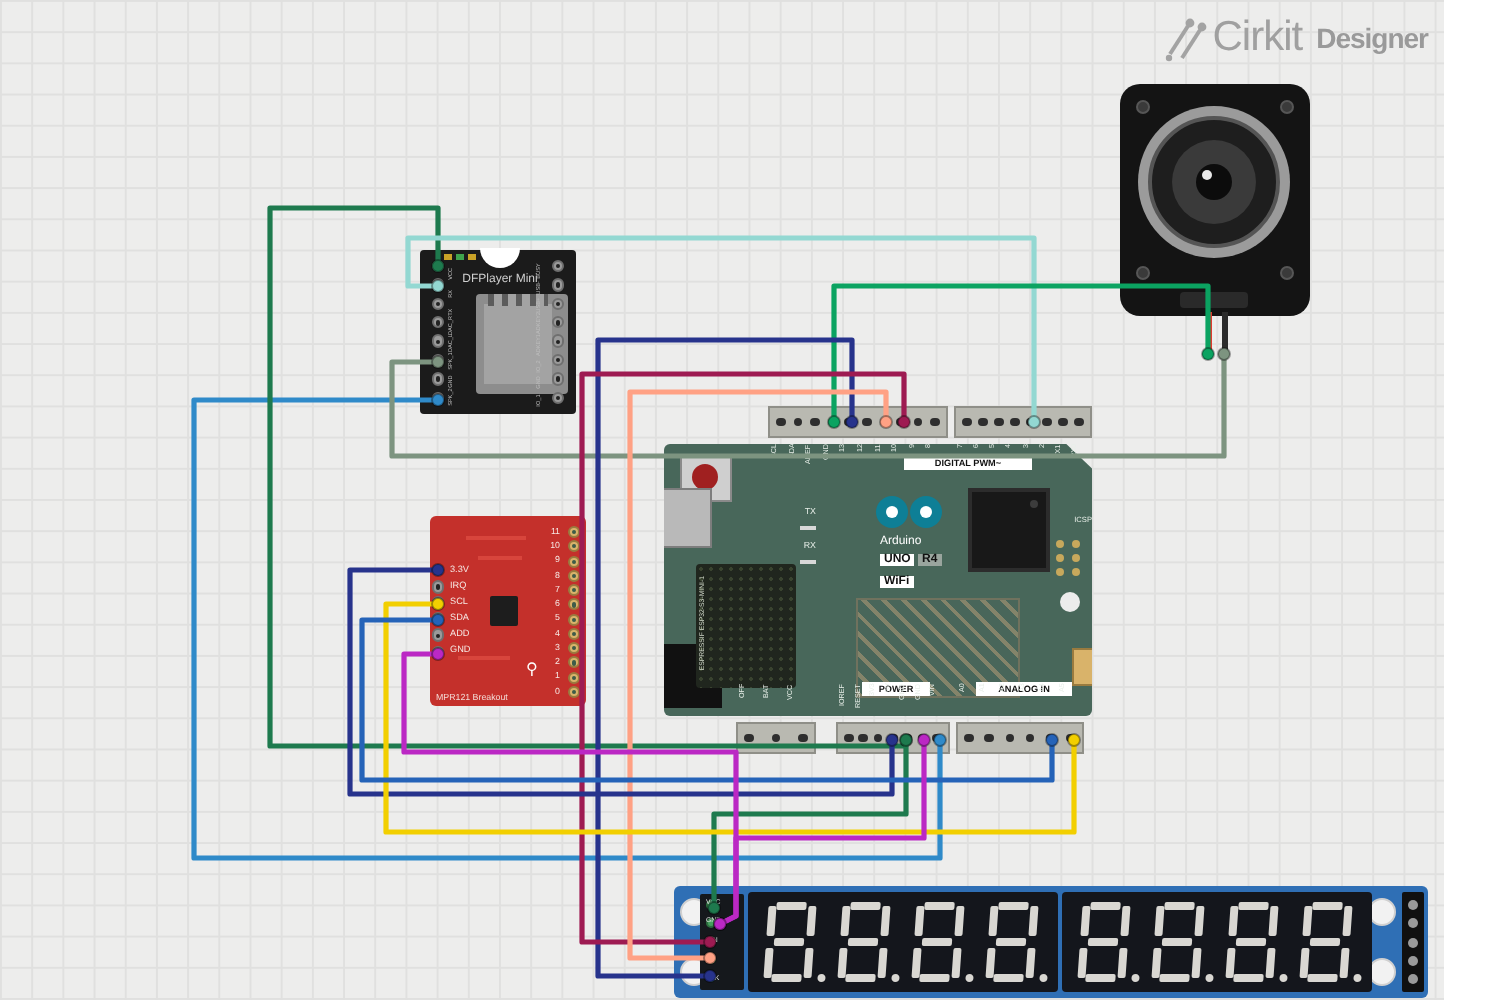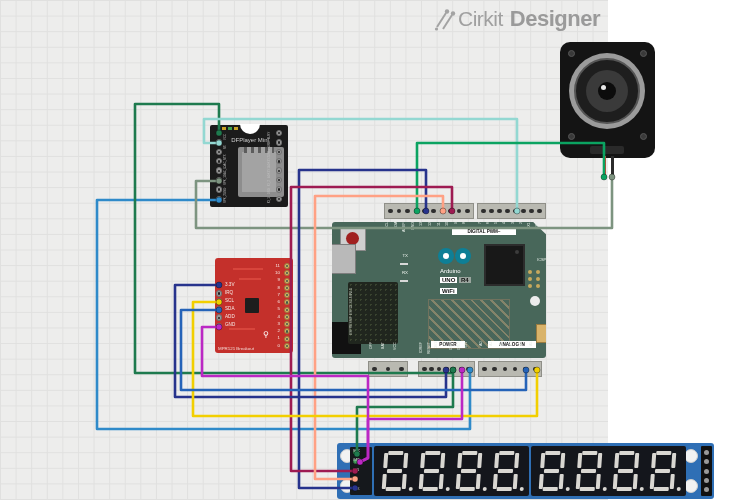--- a/index.html
+++ b/index.html
@@ -1,25 +1,25 @@
 <!DOCTYPE html>
 <html><head>
 <meta charset="utf-8">
 <style>
   html,body{margin:0;padding:0;}
   body{width:750px;height:500px;overflow:hidden;font-family:"Liberation Sans",sans-serif;}
-  .canvas{position:relative;width:608px;height:500px;
+  .canvas{position:relative;width:722px;height:500px;
     background-color:#ededec;
     background-image:linear-gradient(#e0e0df 1px,transparent 1px),linear-gradient(90deg,#e0e0df 1px,transparent 1px);
     background-size:15.6px 15.6px;}
   .abs{position:absolute;}
   
   .logo{position:absolute;top:6px;right:8px;display:flex;align-items:center;color:#9d9d9d;z-index:5;}
   .logo .t1{font-size:21px;font-weight:400;letter-spacing:-0.5px;color:#a0a0a0;}
-  .logo .t2{font-size:22px;font-weight:700;letter-spacing:-0.5px;margin-left:7px;color:#9a9a9a;}
+  .logo .t2{font-size:14px;font-weight:700;letter-spacing:-0.5px;margin-left:7px;color:#9a9a9a;}
   
   .hole{width:4.6px;height:4.6px;border-radius:50%;background:#2e2e2e;display:block;}
   .pad{width:6.4px;height:6.4px;border-radius:50%;background:#9a9a9a;border:1px solid #6f6f6f;box-sizing:border-box;display:block;}
   .pad::after{content:"";display:block;width:2.4px;height:2.4px;border-radius:50%;background:#222;margin:1.1px auto;}
   .col{display:flex;flex-direction:column;justify-content:space-between;}
   .row{display:flex;flex-direction:row;justify-content:space-between;}
   .vlab{writing-mode:vertical-rl;transform:rotate(180deg);font-size:3.6px;color:#e8efe9;flex:1;text-align:end;line-height:1;}
   .whitebox{background:#fff;color:#111;font-weight:700;text-align:center;line-height:1.6;}
   
   .dfp{left:210px;top:125px;width:78px;height:82px;background:#1b1b1b;border-radius:2px;z-index:10;}

